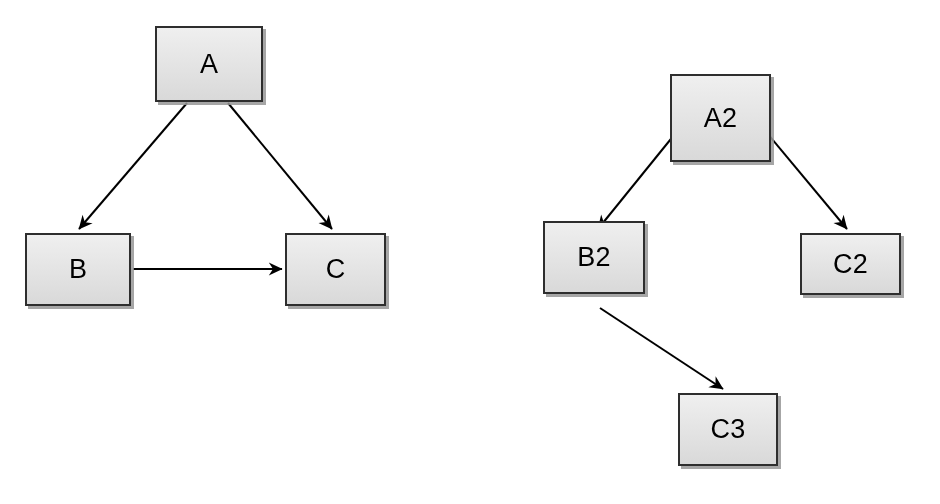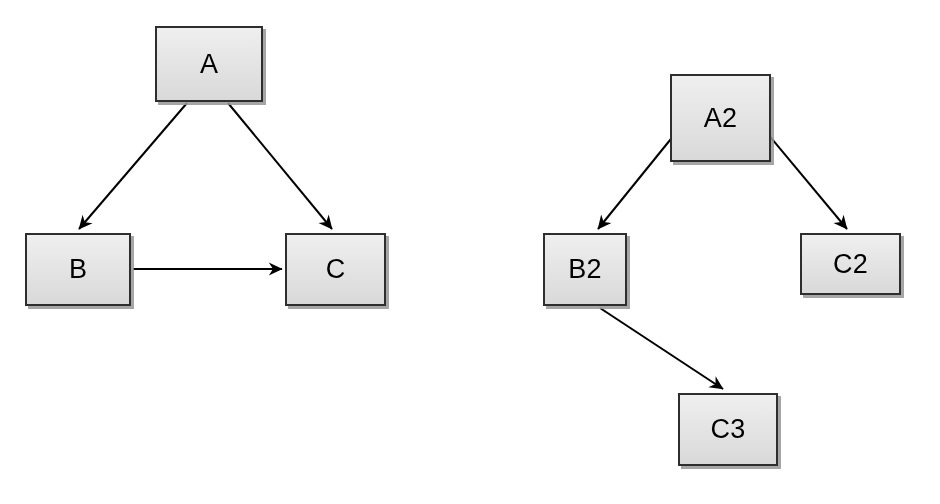--- a/index.html
+++ b/index.html
@@ -71,21 +71,21 @@
       </div>
       <div class="node" style="left: 25px; top: 233px; width: 106px; height: 73px; border-color: rgb(46, 46, 46); background-image: linear-gradient(rgb(239, 239, 239) 0%, rgb(217, 217, 217) 100%);">
         <span class="node-label" style="color: rgb(0, 0, 0);">B</span>
       </div>
       <div class="node" style="left: 285px; top: 233px; width: 101px; height: 73px; border-color: rgb(46, 46, 46); background-image: linear-gradient(rgb(239, 239, 239) 0%, rgb(217, 217, 217) 100%);">
         <span class="node-label" style="color: rgb(0, 0, 0);">C</span>
       </div>
       <div class="node" style="left: 670px; top: 26px; width: 101px; height: 88px; border-color: rgb(46, 46, 46); background-image: linear-gradient(rgb(239, 239, 239) 0%, rgb(217, 217, 217) 100%); margin-top: 48px;">
         <span class="node-label" style="color: rgb(0, 0, 0);">A2</span>
       </div>
-      <div class="node" style="left: 543px; top: 233px; width: 84px; height: 73px; border-color: rgb(46, 46, 46); background-image: linear-gradient(rgb(239, 239, 239) 0%, rgb(217, 217, 217) 100%);">
+      <div class="node" style="left: 543px; top: 221px; width: 102px; height: 73px; border-color: rgb(46, 46, 46); background-image: linear-gradient(rgb(239, 239, 239) 0%, rgb(217, 217, 217) 100%);">
         <span class="node-label" style="color: rgb(0, 0, 0);">B2</span>
       </div>
       <div class="node" style="left: 800px; top: 233px; width: 101px; height: 62px; border-color: rgb(46, 46, 46); background-image: linear-gradient(rgb(239, 239, 239) 0%, rgb(217, 217, 217) 100%);">
         <span class="node-label" style="color: rgb(0, 0, 0);">C2</span>
       </div>
       <div class="node" style="left: 678px; top: 393px; width: 100px; height: 73px; border-color: rgb(46, 46, 46); background-image: linear-gradient(rgb(239, 239, 239) 0%, rgb(217, 217, 217) 100%);">
         <span class="node-label" style="color: rgb(0, 0, 0);">C3</span>
       </div>
     </div>
 

